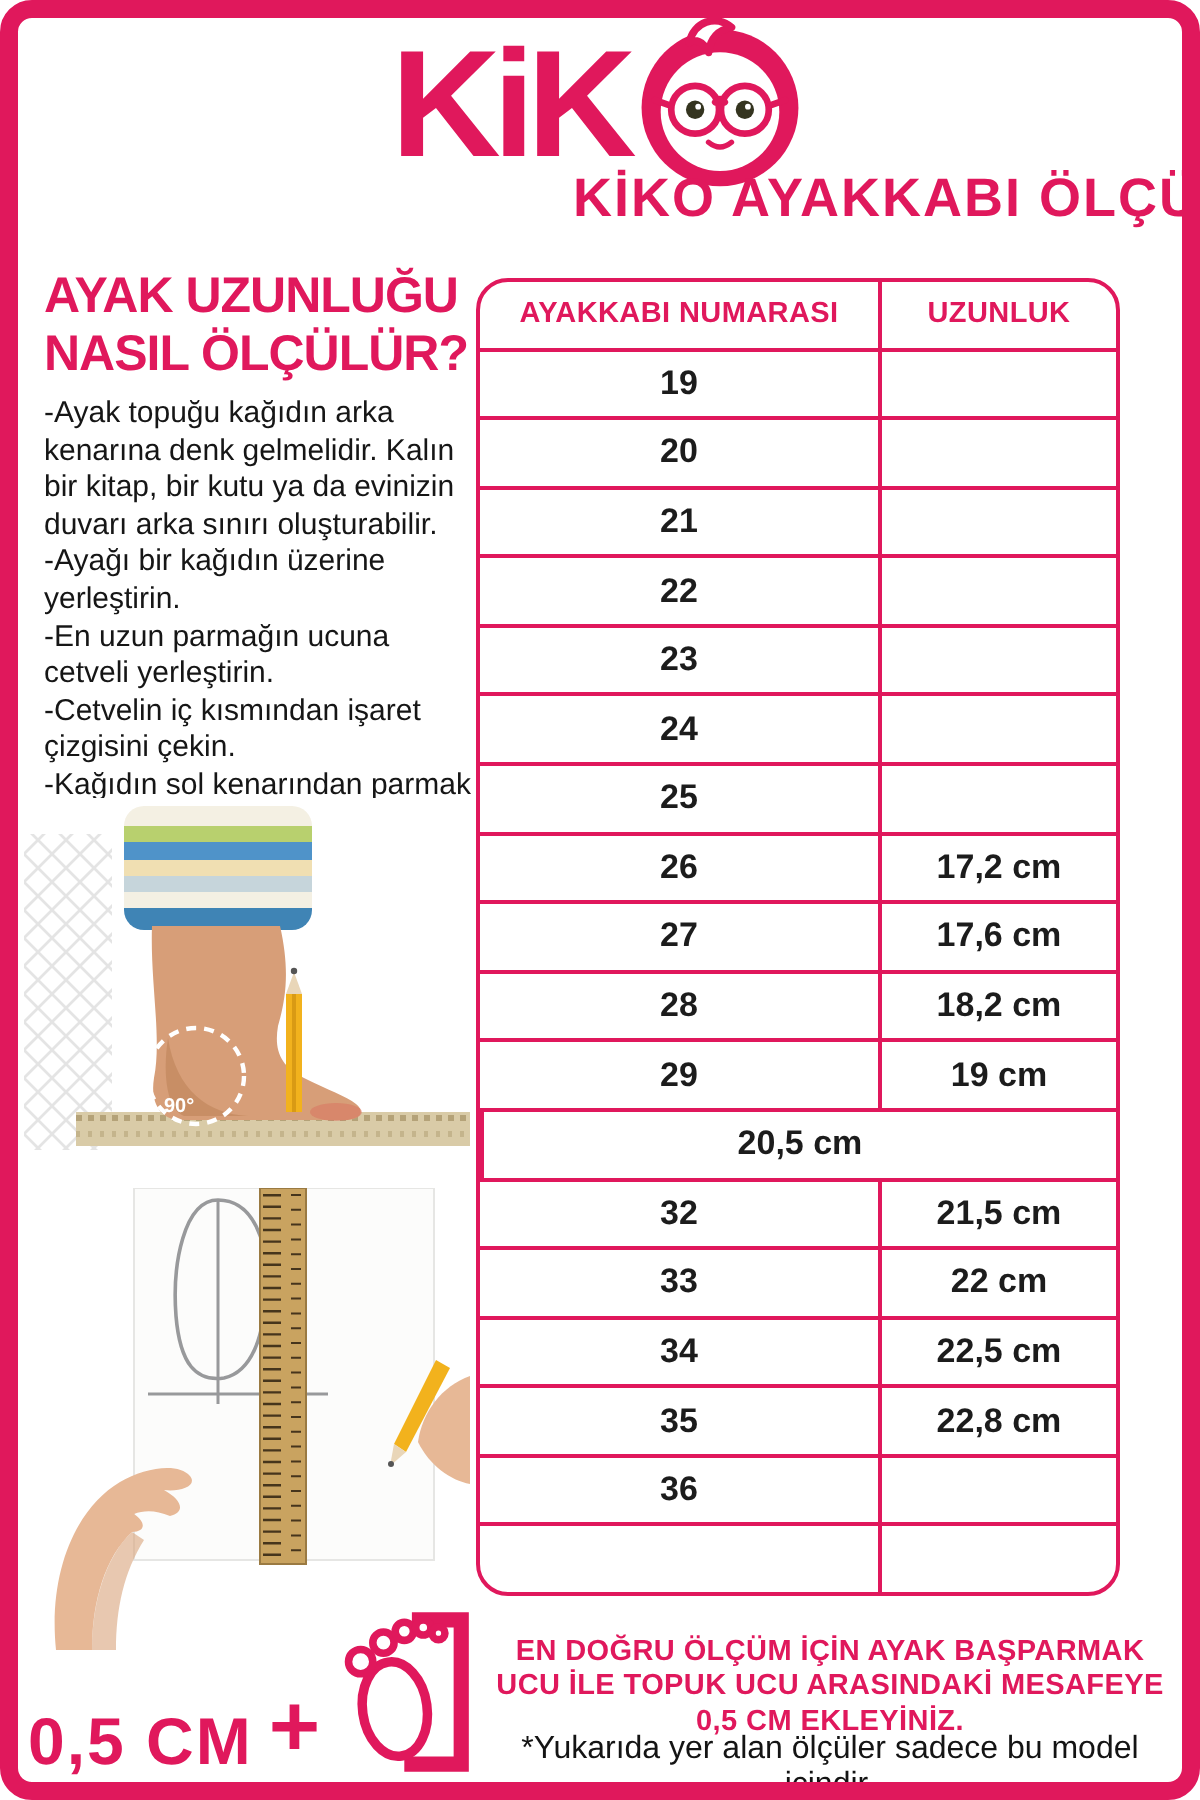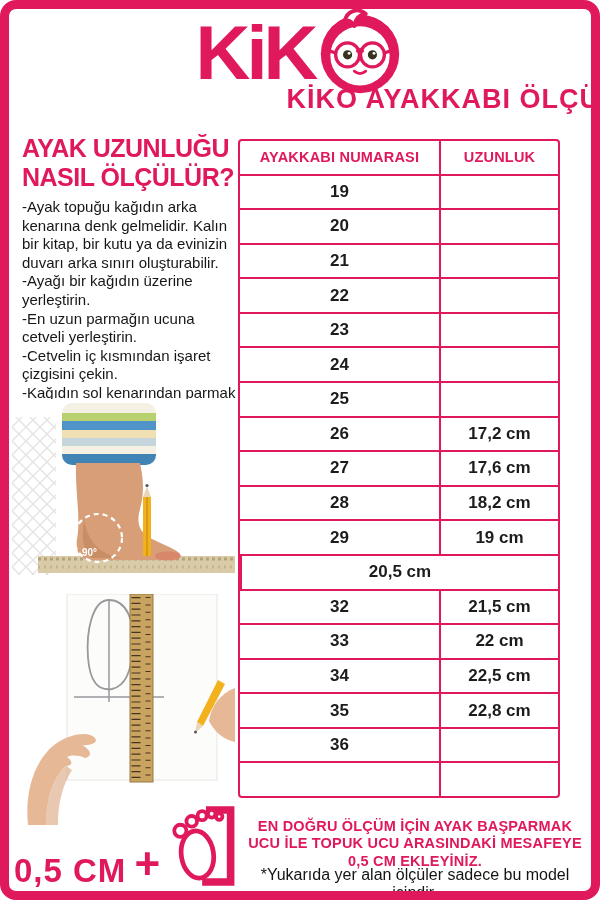--- a/index.html
+++ b/index.html
@@ -18,21 +18,21 @@
   
   .howto-heading{position:absolute;left:22px;top:134px;width:215px;font-size:25px;line-height:1.16;
                  font-weight:900;color:var(--pink);letter-spacing:-0.5px;white-space:nowrap;}
   .instructions{position:absolute;left:22px;top:198px;width:214px;font-size:15px;line-height:1.24;color:#161616;}
 
   .photo1{position:absolute;left:12px;top:399px;width:223px;height:193px;}
   .photo2{position:absolute;left:12px;top:594px;width:223px;height:231px;}
 
   
   .size-table{position:absolute;left:238px;top:139px;width:322px;height:659px;
-              display:flex;flex-direction:column;border:2.5px solid var(--pink);border-radius:4px;
+              display:flex;flex-direction:column;border:2.5px solid var(--pink);border-radius:16px;
               overflow:hidden;background:#fff;box-sizing:border-box;}
   .trow{flex:1;display:flex;align-items:stretch;}
   .trow + .trow{border-top:2.5px solid var(--pink);}
   .tcell{display:flex;align-items:center;justify-content:center;box-sizing:border-box;}
   .tc1{width:199px;}
   .tc2{flex:1;border-left:2.5px solid var(--pink);}
   .thead .tcell{font-size:14.5px;font-weight:900;color:var(--pink);letter-spacing:.2px;}
   .trow:not(.thead) .tcell{font-size:17px;font-weight:bold;color:#1c1c1c;}
 
   

